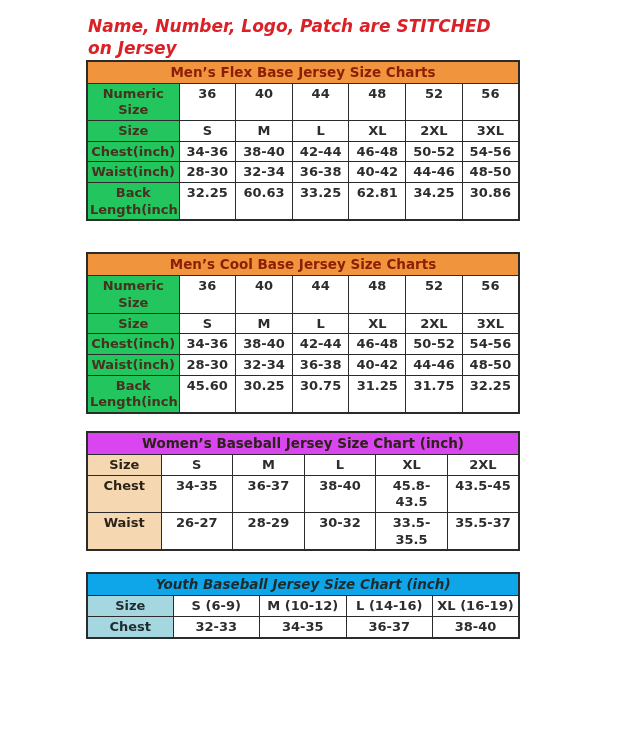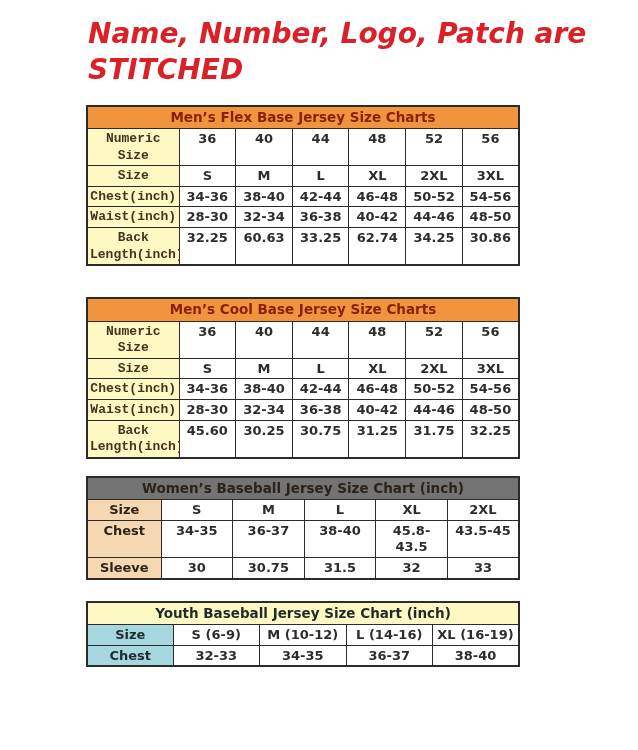--- a/index.html
+++ b/index.html
@@ -9,65 +9,66 @@
     -webkit-font-smoothing:antialiased;
   }
   .page{padding-top:16px;}
   .main-title{
     margin:0 0 6px 0;text-align:center;
     font-size:43px;font-weight:800;font-style:italic;
     color:#DB2127;letter-spacing:0px;line-height:1.2;
   }
   .subtitle{
     margin-left:88px;margin-right:40px;
-    font-size:28px;font-weight:bold;font-style:italic;
+    font-size:17px;font-weight:bold;font-style:italic;
     color:#DB2127;line-height:1.28;
   }
   .tables{margin-left:86px;width:434px;}
   table.chart-table{
     border-collapse:collapse;table-layout:fixed;width:434px;
     border:2px solid #2B2B2B;
   }
   table.chart-table td{
     border:1px solid #2B2B2B;
     font-size:13px;font-weight:bold;color:#2D2D2D;
     text-align:center;vertical-align:top;
     padding:2px 2px 1px 2px;line-height:1.28;
     overflow:hidden;
   }
   table.chart-table tr.title-row td{
     vertical-align:middle;padding:2px;font-size:13.5px;
   }
   table.chart-table td.label{white-space:pre-line;}
   
   .theme-orange tr.title-row td{background:#F0943E;color:#8B1E04;}
-  .theme-orange td.label{background:#fef9c3;color:#46321E;font-family:Liberation Mono, monospace;}
+  .theme-orange td.label{background:#22c55e;color:#46321E;}
   .theme-orange col.label-col{width:92px;}
-  .theme-peach tr.title-row td{background:#737373;color:#2B2218;}
+  .theme-peach tr.title-row td{background:#d946ef;color:#2B2218;}
   .theme-peach td.label{background:#F5D8B2;color:#2B2218;}
   .theme-peach col.label-col{width:74px;}
   .theme-peach td{padding-top:4px;padding-bottom:3px;}
   .theme-peach tr.title-row td{padding:4px 2px;}
-  .theme-blue tr.title-row td{background:#fef9c3;color:#1F2A2C;}
+  .theme-blue tr.title-row td{background:#0ea5e9;color:#1F2A2C;font-style:italic;}
   .theme-blue td.label{background:#A5D7E1;color:#1F2A2C;}
   .theme-blue col.label-col{width:86px;}
   .theme-blue td{padding-top:7px;padding-bottom:6px;}
   .theme-blue tr.title-row td{padding:4px 2px;}
   
-  .gap-first{margin-top:17px;}
+  .gap-first{margin-top:0;}
   .gap-t2{margin-top:31px;}
   .gap-t3{margin-top:17px;}
   .gap-t4{margin-top:21px;}
 </style>
 </head>
 <body>
 
 <div class="page">
   <div class="subtitle">
     <div>Name, Number, Logo, Patch are STITCHED</div>
+    <div>on Jersey</div>
   </div>
 
   <div class="tables">
     <table class="chart-table gap-first theme-orange">
         <colgroup>
           <col class="label-col">
           <col>
           <col>
           <col>
           <col>
@@ -114,21 +115,21 @@
             <td>40-42</td>
             <td>44-46</td>
             <td>48-50</td>
           </tr>
           <tr>
             <td class="label">Back
 Length(inch)</td>
             <td>32.25</td>
             <td>60.63</td>
             <td>33.25</td>
-            <td>62.74</td>
+            <td>62.81</td>
             <td>34.25</td>
             <td>30.86</td>
           </tr>
         </tbody>
       </table>
     <table class="chart-table gap-t2 theme-orange">
         <colgroup>
           <col class="label-col">
           <col>
           <col>
@@ -213,26 +214,26 @@
           </tr>
           <tr>
             <td class="label">Chest</td>
             <td>34-35</td>
             <td>36-37</td>
             <td>38-40</td>
             <td>45.8-43.5</td>
             <td>43.5-45</td>
           </tr>
           <tr>
-            <td class="label">Sleeve</td>
-            <td>30</td>
-            <td>30.75</td>
-            <td>31.5</td>
-            <td>32</td>
-            <td>33</td>
+            <td class="label">Waist</td>
+            <td>26-27</td>
+            <td>28-29</td>
+            <td>30-32</td>
+            <td>33.5-35.5</td>
+            <td>35.5-37</td>
           </tr>
         </tbody>
       </table>
     <table class="chart-table gap-t4 theme-blue">
         <colgroup>
           <col class="label-col">
           <col>
           <col>
           <col>
           <col>

